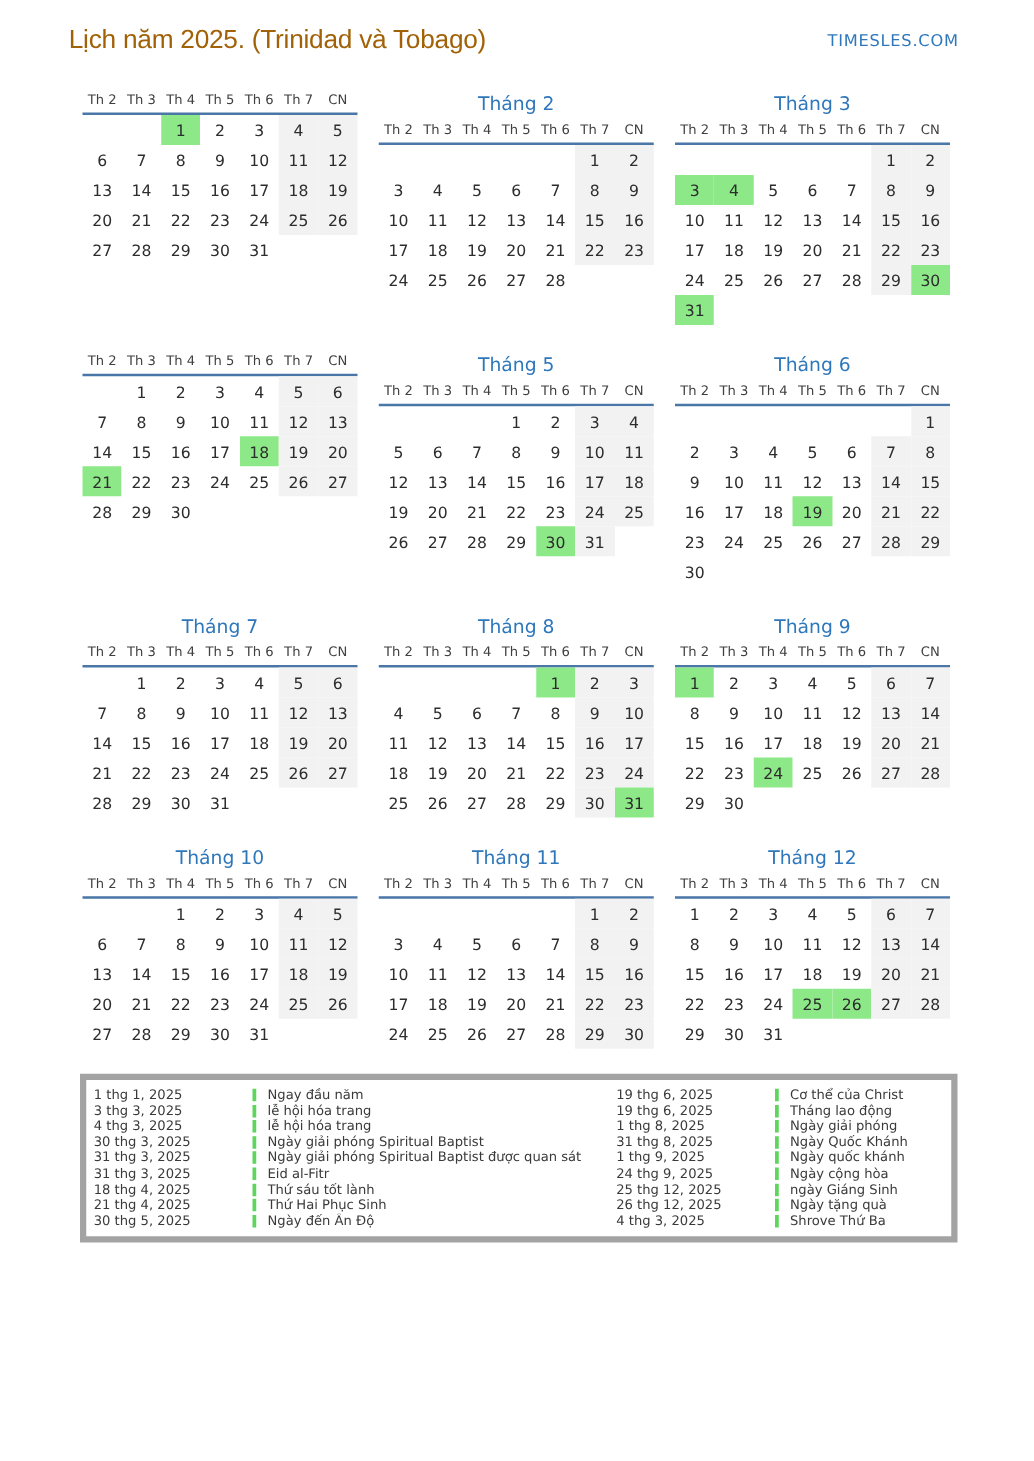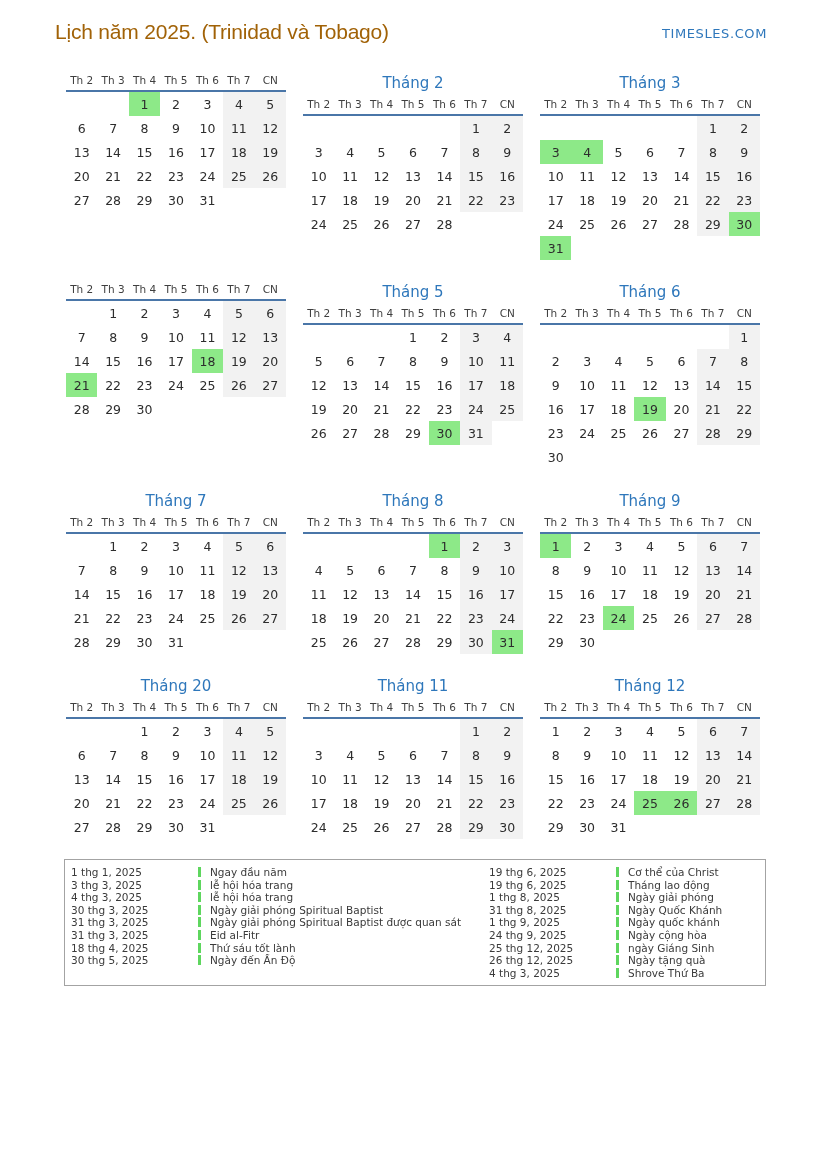--- a/index.html
+++ b/index.html
@@ -21,21 +21,21 @@
                  margin-bottom:6px; }
   .weekdays { display:grid; grid-template-columns:repeat(7,1fr);
               padding-bottom:4px; border-bottom:2px solid var(--rule-blue); }
   .weekdays span { text-align:center; font-size:10.5px; color:#3f3f3f; }
   .days { display:grid; grid-template-columns:repeat(7,1fr); grid-auto-rows:24px; }
   .cell { display:flex; align-items:center; justify-content:center;
           font-size:12.5px; color:#2d2d2d; }
   .cell.we  { background:var(--weekend-bg); }
   .cell.hol { background:var(--holiday-bg); }
 
-  .legend { margin:20px 0 0 64px; width:702px; border:1px solid #a3a3a3;
+  .legend { margin:20px 0 0 64px; width:702px; border:5px solid #a3a3a3;
             padding:6px 6px; display:flex; }
   .legend-col { display:block; }
   .legend-col.left  { width:418px; }
   .legend-col.right { flex:1; }
   .legend-row { display:grid; grid-template-columns:127px 12px 1fr;
                 line-height:12.6px; height:12.6px; }
   .legend-date  { font-size:10.5px; color:#3a3a3a; }
   .legend-bar   { width:3px; height:10px; background:var(--legend-bar);
                   margin-top:1px; }
   .legend-label { font-size:10.5px; color:#3a3a3a; white-space:nowrap;
@@ -497,21 +497,21 @@
         <div class="cell">29</div>
         <div class="cell">30</div>
         <div class="cell"></div>
         <div class="cell"></div>
         <div class="cell"></div>
         <div class="cell"></div>
         <div class="cell"></div>
       </div>
     </div>
     <div class="month">
-      <div class="month-title">Tháng 20</div>
+      <div class="month-title">Tháng 10</div>
       <div class="weekdays">
         <span>Th 2</span>
         <span>Th 3</span>
         <span>Th 4</span>
         <span>Th 5</span>
         <span>Th 6</span>
         <span>Th 7</span>
         <span>CN</span>
       </div>
       <div class="days">
@@ -683,20 +683,25 @@
         <span class="legend-date">31 thg 3, 2025</span>
         <span class="legend-bar"></span>
         <span class="legend-label">Eid al-Fitr</span>
       </div>
       <div class="legend-row">
         <span class="legend-date">18 thg 4, 2025</span>
         <span class="legend-bar"></span>
         <span class="legend-label">Thứ sáu tốt lành</span>
       </div>
       <div class="legend-row">
+        <span class="legend-date">21 thg 4, 2025</span>
+        <span class="legend-bar"></span>
+        <span class="legend-label">Thứ Hai Phục Sinh</span>
+      </div>
+      <div class="legend-row">
         <span class="legend-date">30 thg 5, 2025</span>
         <span class="legend-bar"></span>
         <span class="legend-label">Ngày đến Ấn Độ</span>
       </div>
     </div>
     <div class="legend-col right">
       <div class="legend-row">
         <span class="legend-date">19 thg 6, 2025</span>
         <span class="legend-bar"></span>
         <span class="legend-label">Cơ thể của Christ</span>

